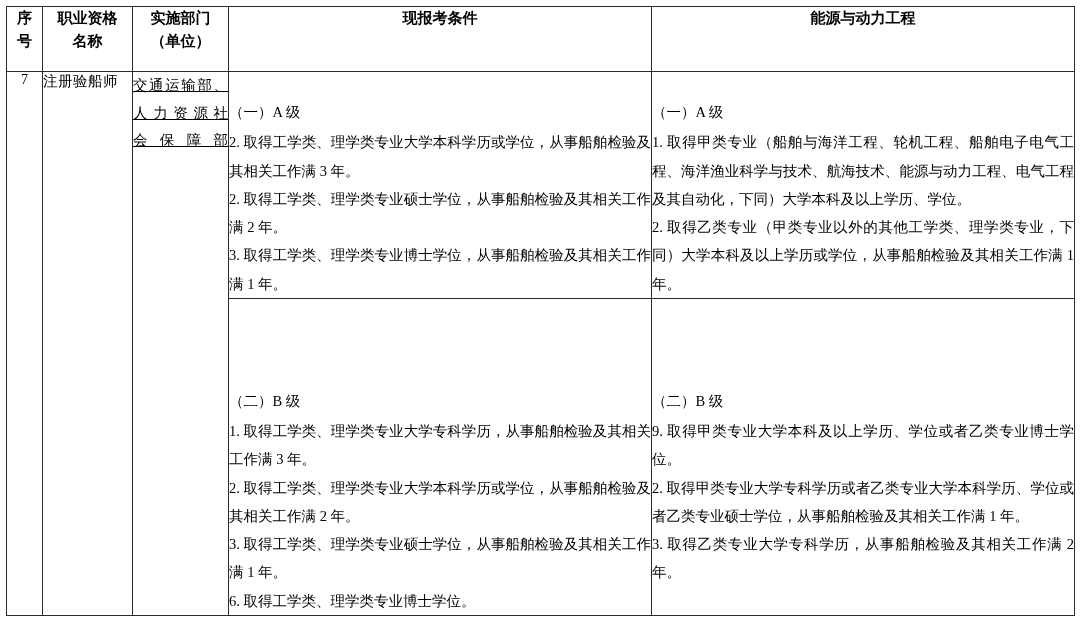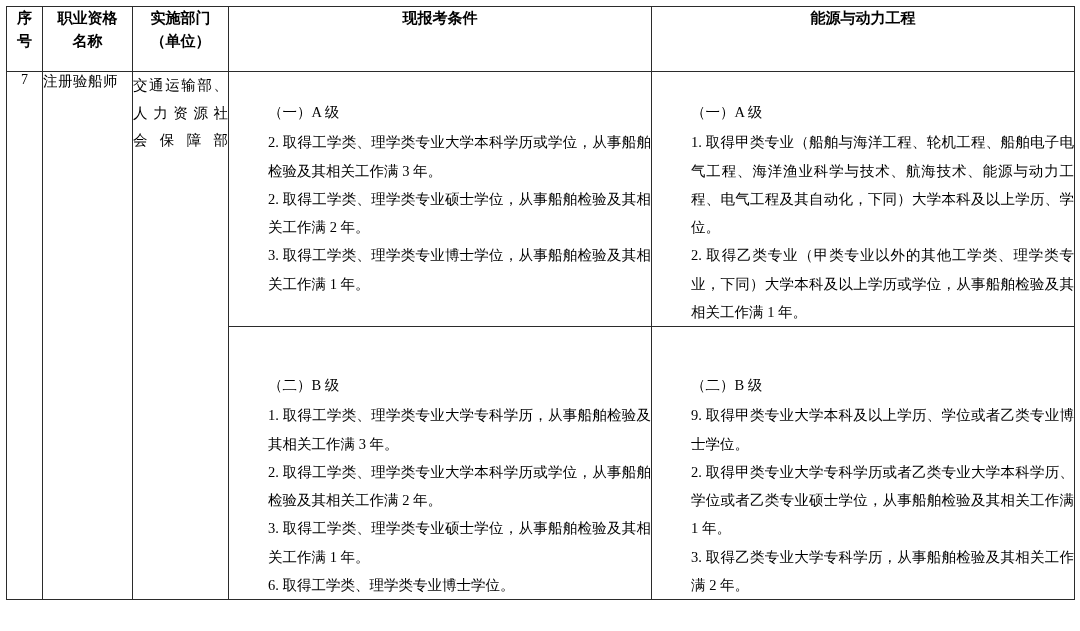--- a/index.html
+++ b/index.html
@@ -60,43 +60,43 @@
     vertical-align: middle;
     font-size: 14.5px;
     letter-spacing: 0.5px;
   }
   td.dept-cell {
     text-align: center;
     vertical-align: middle;
     font-size: 14.5px;
     line-height: 1.9;
     padding: 0 6px;
+    text-decoration: underline;
   }
   td.dept-cell .dept-line {
     display: block;
     text-align: justify;
     text-align-last: justify;
   }
   td.body-cell {
     font-size: 14.5px;
     line-height: 1.95;
     padding: 14px 14px 14px 14px;
     vertical-align: top;
   }
   td.body-cell.pad-top-a {
     padding-top: 26px;
   }
   td.body-cell.pad-top-b {
-    padding-top: 44px;
+    padding-top: 88px;
   }
   .ln {
     display: block;
     text-align: justify;
     text-justify: inter-ideograph;
-    margin-left: 39px;
   }
   .grp-title {
     display: block;
     margin-bottom: 2px;
   }
 </style>
 </head>
 <body>
 
 <div class="page">

